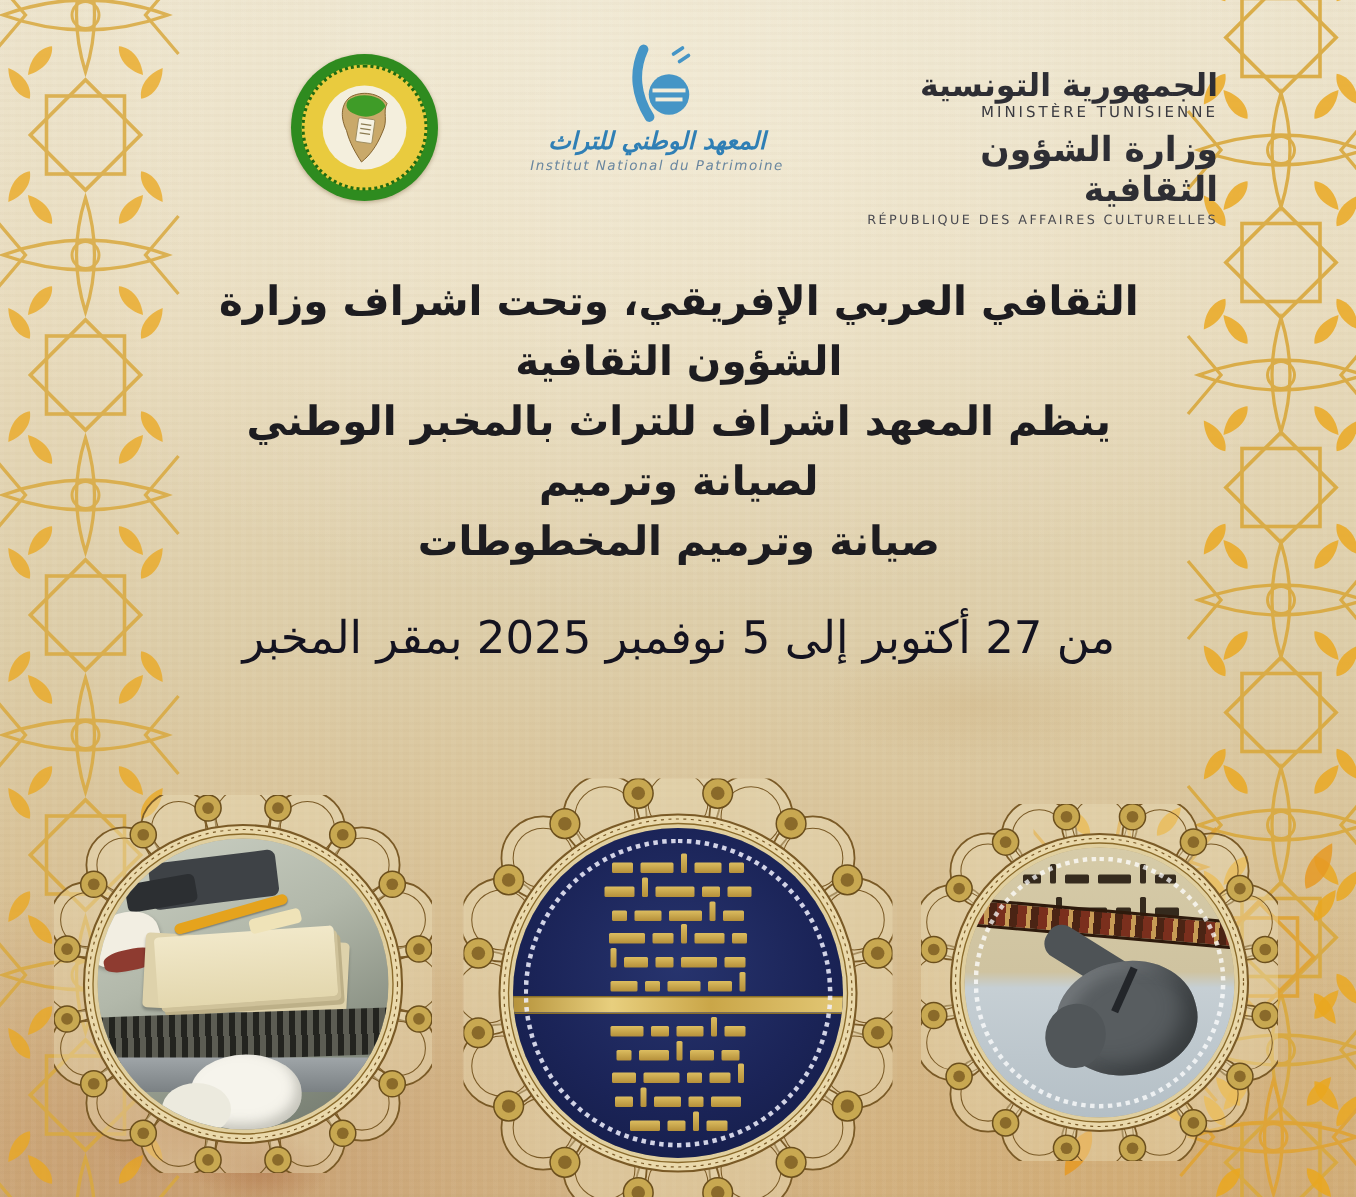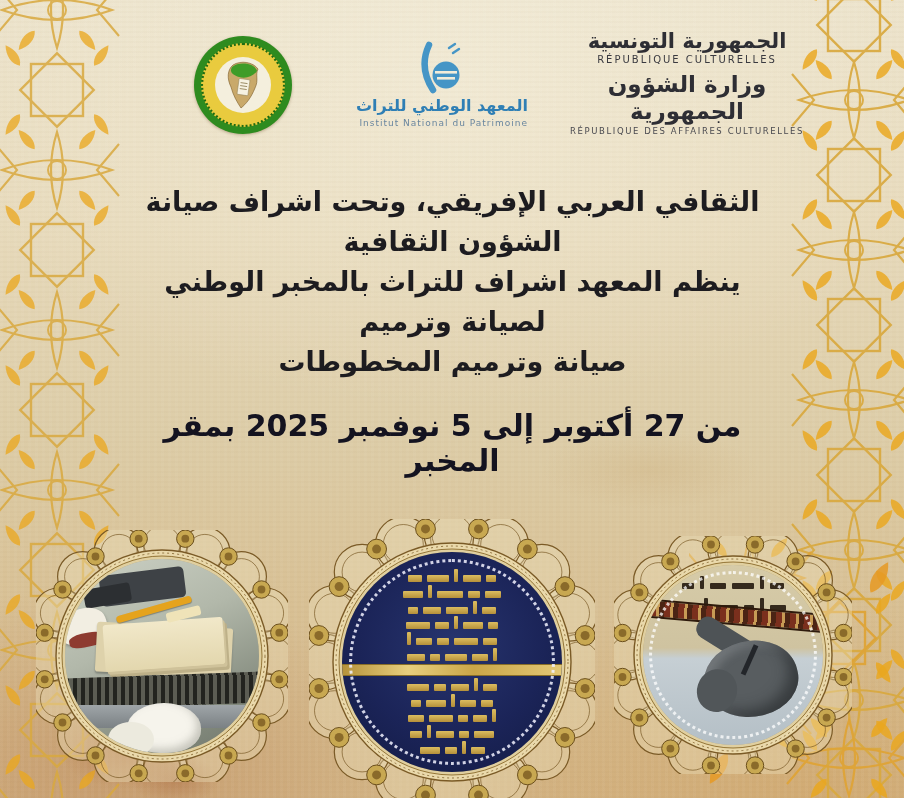--- a/index.html
+++ b/index.html
@@ -23,35 +23,35 @@
   svg.band{position:absolute;top:0;height:798px;pointer-events:none;}
   svg.band.left{left:0;width:132px;opacity:.85;}
   svg.band.right{right:0;width:170px;opacity:.92;}
   svg.corner{position:absolute;right:0;bottom:0;width:215px;height:260px;pointer-events:none;opacity:.95;}
 
   
   .logo-africa{position:absolute;left:194px;top:36px;width:98px;height:98px;border-radius:50%;
     background:#2e8b1f;box-shadow:0 1px 3px rgba(90,60,20,.35);}
   .logo-africa .ring2{position:absolute;inset:7px;border-radius:50%;background:#e9cb3e;border:2px dotted #1f6b12;box-sizing:border-box;}
   .logo-africa .core{position:absolute;inset:21px;border-radius:50%;background:#f4efdd;overflow:hidden;}
-  .logo-inp{position:absolute;left:348px;top:40px;width:180px;text-align:right;}
+  .logo-inp{position:absolute;left:348px;top:28px;width:180px;text-align:center;font-style:italic;}
   .logo-inp .glyph{display:block;margin:0 auto;}
   .logo-inp .ar{font-size:16px;font-weight:bold;color:#2f7fb5;margin-top:2px;}
   .logo-inp .fr{font-size:9px;color:#69869f;letter-spacing:1px;margin-top:3px;}
-  .logo-gov{position:absolute;left:562px;top:28px;width:250px;text-align:center;color:#2e2e34;}
+  .logo-gov{position:absolute;left:562px;top:44px;width:250px;text-align:right;color:#2e2e34;}
   .logo-gov .ar1{font-size:21px;font-weight:bold;font-family:"DejaVu Serif","DejaVu Sans",serif;}
   .logo-gov .fr1{font-size:10px;letter-spacing:2px;margin-top:1px;color:#3a3a40;}
   .logo-gov .ar2{font-size:23px;font-weight:bold;margin-top:5px;font-family:"DejaVu Serif","DejaVu Sans",serif;}
   .logo-gov .fr2{font-size:8.5px;letter-spacing:1.6px;margin-top:2px;color:#4a4a50;}
 
   
   .announce{position:absolute;left:120px;top:182px;width:665px;text-align:center;direction:rtl;
     color:#1d1c20;font-size:27px;font-weight:bold;line-height:40px;font-family:"DejaVu Sans",sans-serif;}
   .date-line{position:absolute;left:120px;top:408px;width:665px;text-align:center;direction:rtl;
-    color:#141320;font-size:30px;font-weight:bold;letter-spacing:.3px;font-family:"DejaVu Sans",sans-serif;}
+    color:#141320;font-size:30px;font-weight:normal;letter-spacing:.3px;font-family:"DejaVu Sans",sans-serif;}
 
   
   .medallion{position:absolute;}
   .medallion svg.lace{position:absolute;inset:0;}
   .photo{position:absolute;border-radius:50%;overflow:hidden;box-shadow:inset 0 0 14px rgba(60,40,10,.45);}
   .photo>*{position:absolute;}
 
   
   .ph-oven{background:linear-gradient(155deg,#ccd1c5 0%,#b2b8aa 40%,#848b7e 78%,#6f766b 100%);inset:0;}
   .ov-equip1{left:18%;top:6%;width:44%;height:16%;background:#3e4246;border-radius:5px;transform:rotate(-7deg);}
@@ -348,27 +348,27 @@
       <rect x="26" y="31" width="22" height="2.6" fill="#f2ecd9"></rect>
       <rect x="28" y="37" width="18" height="2.6" fill="#f2ecd9"></rect>
       <path d="M40 8 l6 -4 M44 13 l6 -4" stroke="#4595c6" stroke-width="2.4" stroke-linecap="round"></path>
     </svg>
     <div class="ar" dir="rtl">المعهد الوطني للتراث</div>
     <div class="fr">Institut National du Patrimoine</div>
   </div>
 
   <div class="logo-gov">
     <div class="ar1" dir="rtl">الجمهورية التونسية</div>
-    <div class="fr1">RÉPUBLIQUE CULTURELLES</div>
-    <div class="ar2" dir="rtl">وزارة الشؤون الجمهورية</div>
+    <div class="fr1">MINISTÈRE TUNISIENNE</div>
+    <div class="ar2" dir="rtl">وزارة الشؤون الثقافية</div>
     <div class="fr2">RÉPUBLIQUE DES AFFAIRES CULTURELLES</div>
   </div>
 
   <div class="announce">
-    <div>الثقافي العربي الإفريقي، وتحت اشراف صيانة الشؤون الثقافية</div>
+    <div>الثقافي العربي الإفريقي، وتحت اشراف وزارة الشؤون الثقافية</div>
     <div>ينظم المعهد اشراف للتراث بالمخبر الوطني لصيانة وترميم</div>
     <div>صيانة وترميم المخطوطات</div>
   </div>
 
   <div class="date-line">من 27 أكتوبر إلى 5 نوفمبر 2025 بمقر المخبر</div>
 
   <div class="medallion" style="left:36px;top:530px;width:252px;height:252px">
     <svg class="lace" viewBox="0 0 252 252">
         <circle cx="238.1" cy="126.0" r="25.1" fill="rgba(236,222,184,0.4)" stroke="#7a5a26" stroke-width="1.2"></circle>
         <circle cx="238.1" cy="126.0" r="18.1" fill="none" stroke="#7a5a26" stroke-width="0.7"></circle>

